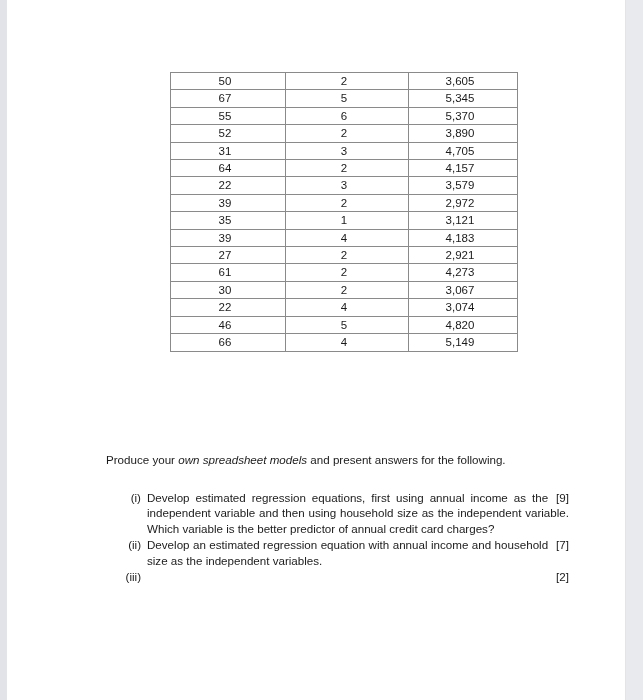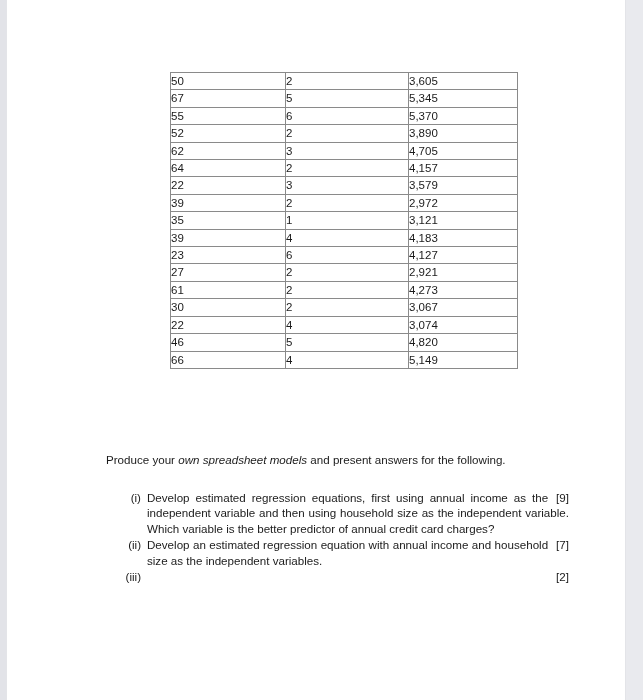--- a/index.html
+++ b/index.html
@@ -50,20 +50,21 @@
     border-collapse: collapse;
     width: 326px;
     table-layout: fixed;
   }
   table.data-table td {
     border: 1px solid #8a8a8a;
     height: 16.4px;
     padding: 0 6px 0 0;
     font-size: 11.5px;
     color: #1a1a1a;
+    text-align: center;
     line-height: 16.4px;
     white-space: nowrap;
     margin-top: 38px;
   }
   table.data-table td.c-income { width: 108px; }
   table.data-table td.c-size   { width: 116px; }
   table.data-table td.c-charge { width: 102px; }
 
   
   #prose {
@@ -149,21 +150,21 @@
             <td class="c-income">55</td>
             <td class="c-size">6</td>
             <td class="c-charge">5,370</td>
           </tr>
           <tr>
             <td class="c-income">52</td>
             <td class="c-size">2</td>
             <td class="c-charge">3,890</td>
           </tr>
           <tr>
-            <td class="c-income">62</td>
+            <td class="c-income">31</td>
             <td class="c-size">3</td>
             <td class="c-charge">4,705</td>
           </tr>
           <tr>
             <td class="c-income">64</td>
             <td class="c-size">2</td>
             <td class="c-charge">4,157</td>
           </tr>
           <tr>
             <td class="c-income">22</td>
@@ -177,25 +178,20 @@
           </tr>
           <tr>
             <td class="c-income">35</td>
             <td class="c-size">1</td>
             <td class="c-charge">3,121</td>
           </tr>
           <tr>
             <td class="c-income">39</td>
             <td class="c-size">4</td>
             <td class="c-charge">4,183</td>
-          </tr>
-          <tr>
-            <td class="c-income">23</td>
-            <td class="c-size">6</td>
-            <td class="c-charge">4,127</td>
           </tr>
           <tr>
             <td class="c-income">27</td>
             <td class="c-size">2</td>
             <td class="c-charge">2,921</td>
           </tr>
           <tr>
             <td class="c-income">61</td>
             <td class="c-size">2</td>
             <td class="c-charge">4,273</td>

